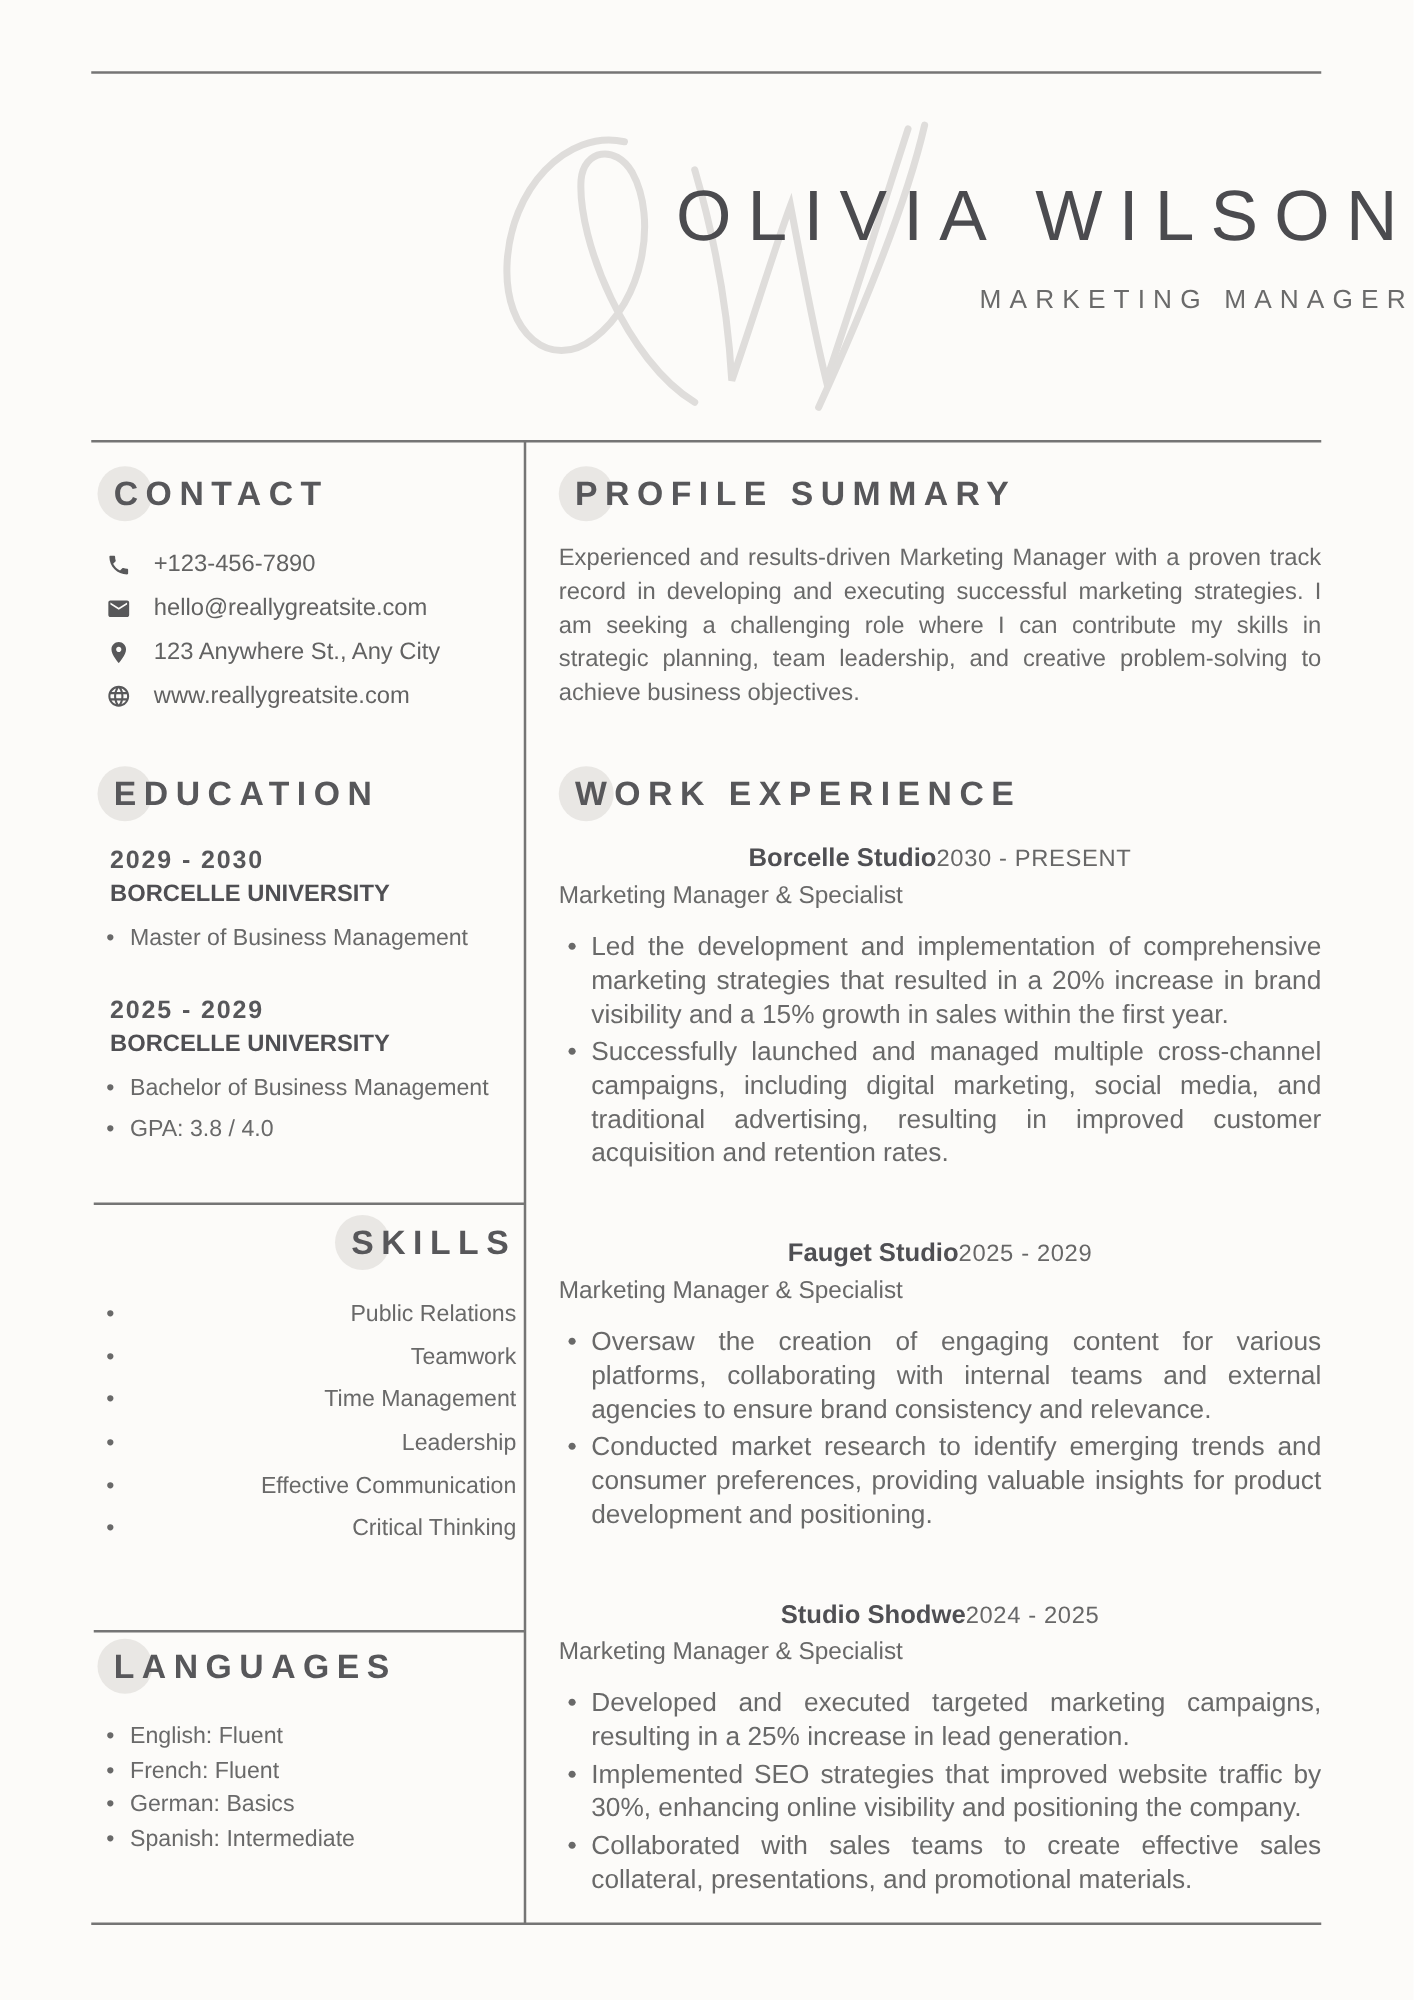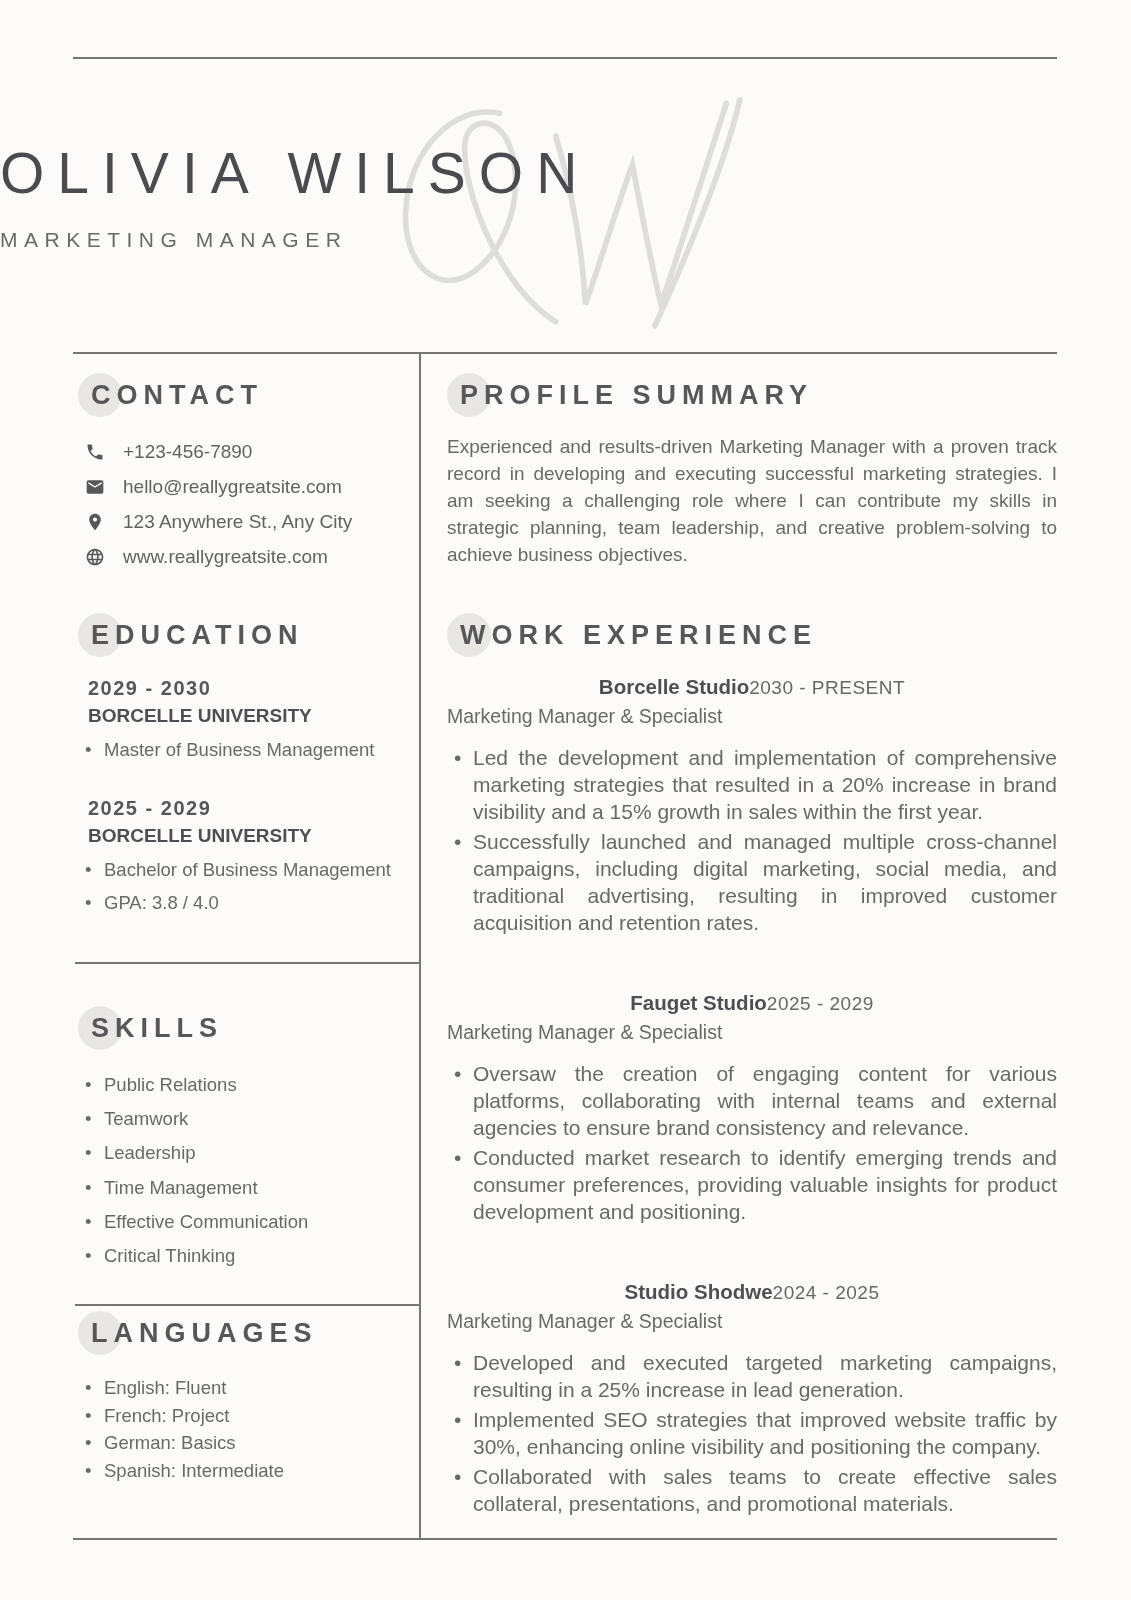--- a/index.html
+++ b/index.html
@@ -20,37 +20,37 @@
   }
   
   .rule{position:absolute;background:var(--rule);height:2px;}
   .rule-top{left:73px;width:984px;top:57px;}
   .rule-mid{left:73px;width:984px;top:352px;}
   .rule-bottom{left:73px;width:984px;top:1538px;}
   .rule-left-1{left:75px;width:345px;top:962px;}
   .rule-left-2{left:75px;width:345px;top:1304px;}
   .vline{position:absolute;left:419px;top:352px;width:2px;height:1188px;background:var(--rule);}
   
-  .header{position:absolute;left:0;top:0;width:1131px;height:352px;text-align:left;}
+  .header{position:absolute;left:0;top:0;width:1131px;height:352px;text-align:right;}
   .monogram{position:absolute;left:50%;top:95px;transform:translateX(-50%);width:440px;height:235px;}
   .monogram path{fill:none;stroke:var(--watermark);stroke-width:5.5;stroke-linecap:round;}
   .name{
     position:relative;margin:0;padding-top:140px;
     font-size:57px;font-weight:500;letter-spacing:13px;color:var(--name_text);
   }
   .subtitle{
     position:relative;margin-top:22px;
     font-size:21px;letter-spacing:6.5px;color:#6a6a6a;
   }
   
   .sec{position:absolute;}
   .sec-contact{left:78px;top:382px;width:330px;}
   .sec-profile{left:447px;top:382px;width:610px;}
   .sec-education{left:78px;top:622px;width:335px;}
-  .sec-skills{left:78px;top:1015px;width:335px;}
+  .sec-skills{left:78px;top:981px;width:335px;text-align:right;}
   .sec-languages{left:78px;top:1320px;width:335px;}
   .sec-work{left:447px;top:622px;width:610px;}
   .sec-h{
     position:relative;margin:0 0 0 13px;display:inline-block;
     font-size:27px;font-weight:700;letter-spacing:6px;color:var(--heading_text);
     line-height:1;
   }
   .sec-h .circ{
     position:absolute;left:-13px;top:-9px;width:44px;height:44px;border-radius:50%;
     background:var(--heading_circle);
@@ -179,32 +179,32 @@
           </ul>
         </div>
       </div>
   </section>
 
   <section class="sec sec-skills">
     <h2 class="sec-h"><span class="circ"></span><span class="ht">SKILLS</span></h2>
     <ul class="blist skills-list" id="skills-list">
         <li>Public Relations</li>
         <li>Teamwork</li>
+        <li>Time Management</li>
         <li>Leadership</li>
-        <li>Time Management</li>
         <li>Effective Communication</li>
         <li>Critical Thinking</li>
       </ul>
   </section>
 
   <section class="sec sec-languages">
     <h2 class="sec-h"><span class="circ"></span><span class="ht">LANGUAGES</span></h2>
     <ul class="blist lang-list" id="lang-list">
         <li>English: Fluent</li>
-        <li>French: Project</li>
+        <li>French: Fluent</li>
         <li>German: Basics</li>
         <li>Spanish: Intermediate</li>
       </ul>
   </section>
 
   <section class="sec sec-work">
     <h2 class="sec-h"><span class="circ"></span><span class="ht">WORK EXPERIENCE</span></h2>
     <div class="jobs" id="jobs">
         <article class="job">
           <div class="job-head">

